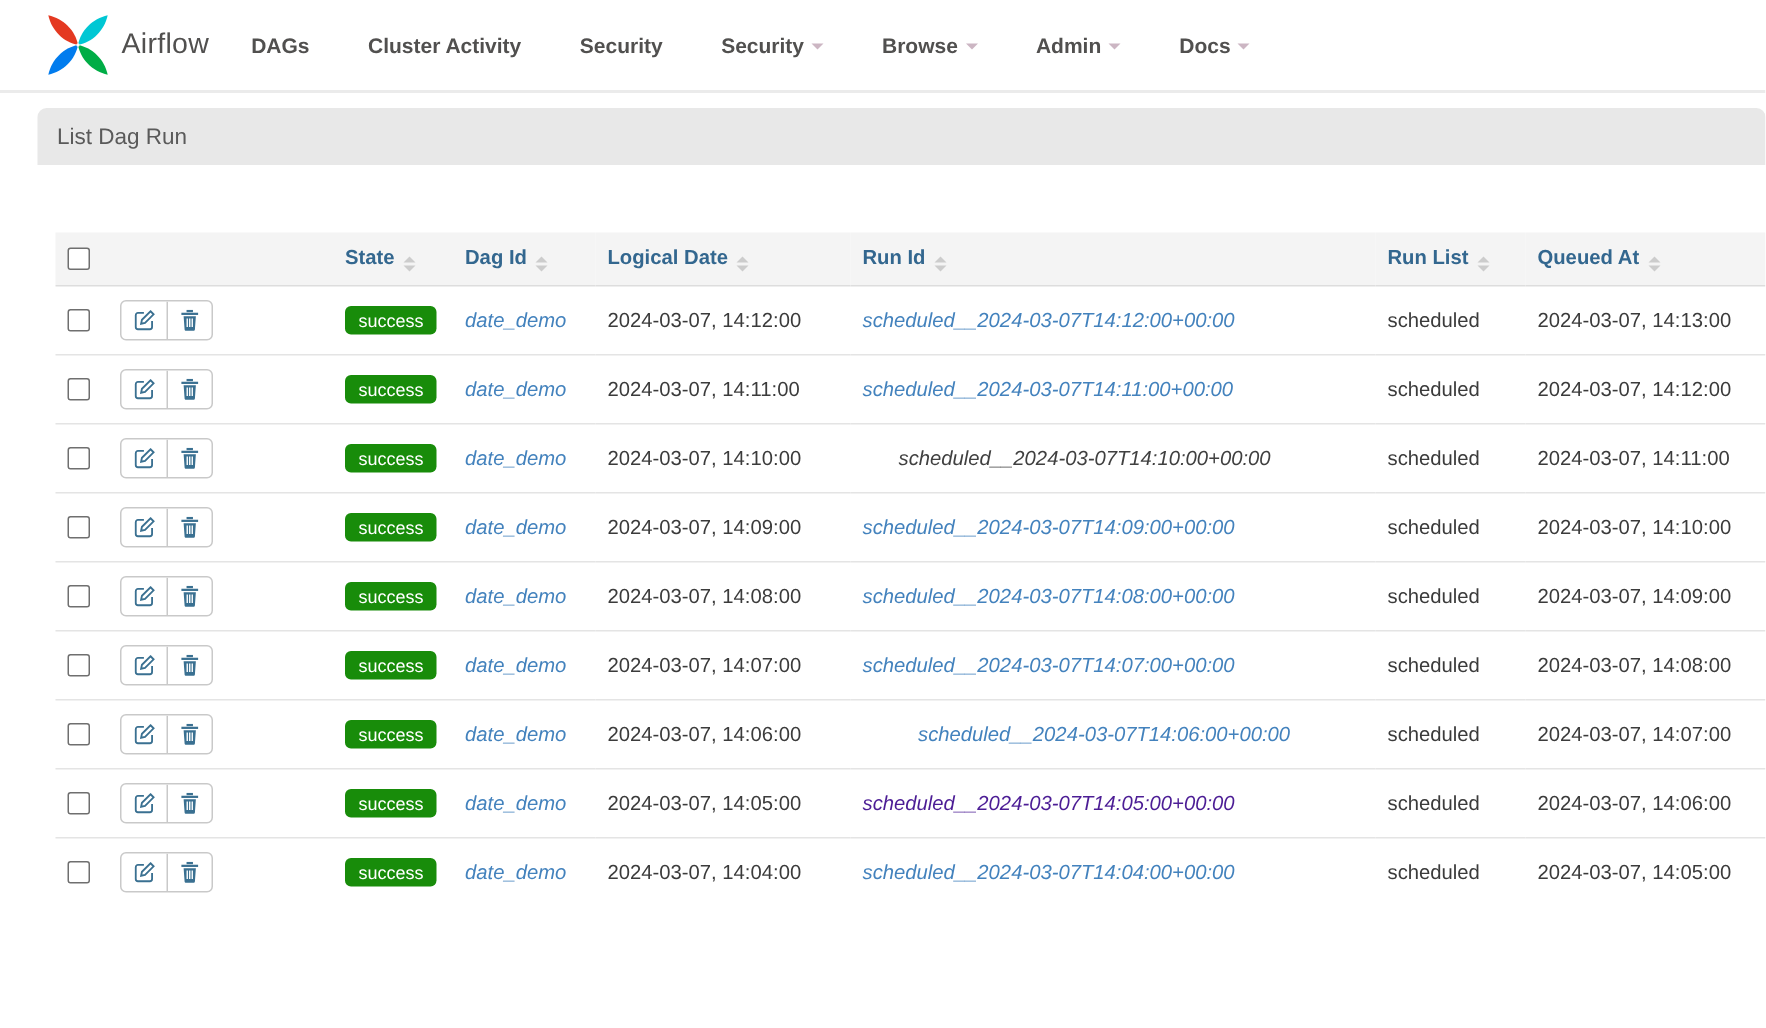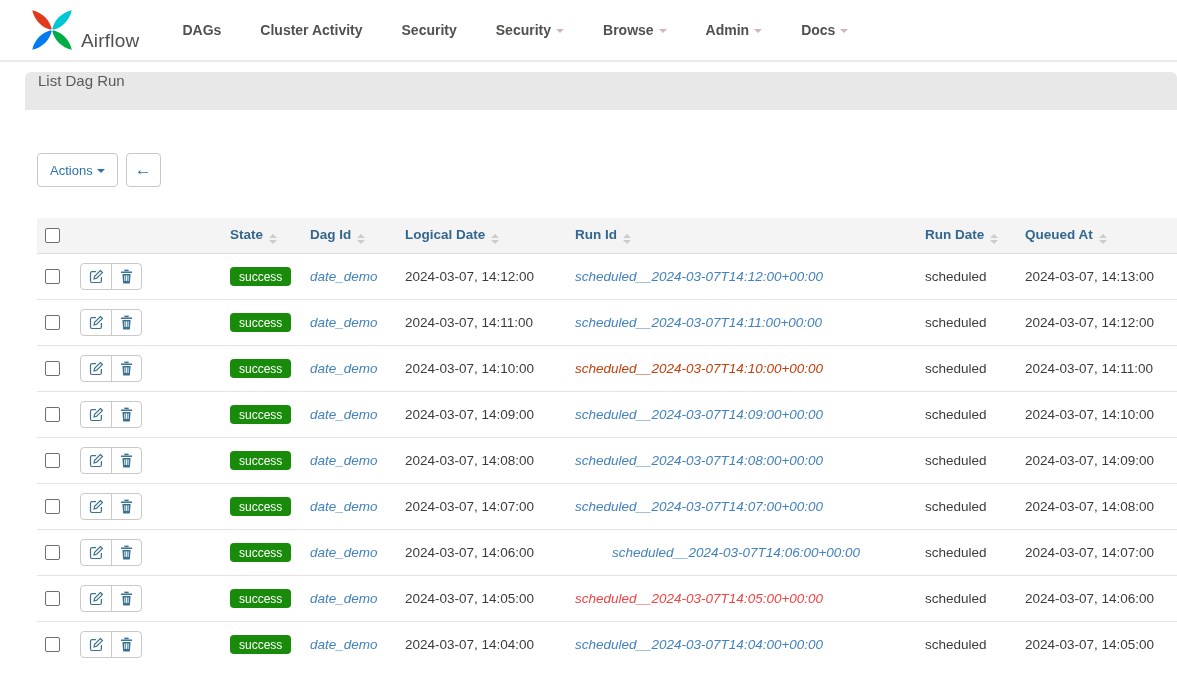--- a/index.html
+++ b/index.html
@@ -2,32 +2,32 @@
 <html><head>
 <meta charset="utf-8">
 <style>
   * { margin:0; padding:0; box-sizing:border-box; }
   html,body { width:1177px; height:685px; overflow:hidden; background:#fff;
               font-family:"Liberation Sans","DejaVu Sans",sans-serif; }
 
   
   .navbar { height:62px; background:#fff; border-bottom:2px solid #ebebeb;
             display:flex; align-items:center; padding:0 30px; }
-  .brand { display:flex; align-items:flex-end; cursor:pointer; }
+  .brand { display:flex; align-items:center; cursor:pointer; }
   .brand-name { font-size:19px; color:#51504f; margin-left:7px; letter-spacing:.2px; }
-  .nav-items { display:flex; align-items:flex-end; margin-left:43px; gap:39px; list-style:none; }
+  .nav-items { display:flex; align-items:flex-end; margin-left:28px; gap:39px; list-style:none; }
   .nav-item { font-size:14px; font-weight:700; color:#51504f; cursor:pointer;
               display:flex; align-items:center; white-space:nowrap; }
   .nav-caret { width:0; height:0; border-left:4px solid transparent; border-right:4px solid transparent;
                border-top:4px solid #ccb6c3; margin-left:5px; margin-top:2px; }
 
   
   .panel { margin:10px 0 0 25px; width:1152px; }
   .panel-heading { background:#e8e8e8; border-radius:6px 6px 0 0; height:38px;
-                   display:flex; padding:0 13px;
+                   display:flex; align-items:center; padding:0 13px;
                    font-size:15px; color:#5a5a5a; }
   .panel-body { background:#fff; padding:14px 12px 0 12px; overflow:hidden; }
 
   
   .search-bar { border:1px solid #dcdcdc; background:#f4f4f4; border-radius:5px;
                 height:40px; display:flex; align-items:center; padding:0 14px;
                 font-size:15px; color:#444; cursor:pointer; }
   .search-caret { width:0; height:0; border-left:4px solid transparent; border-right:4px solid transparent;
                   border-top:4px solid #444; margin-left:6px; margin-top:3px; }
 
@@ -119,29 +119,20 @@
   </ul>
 </div>
 
 <div class="panel">
   <div class="panel-heading">
     <span>List Dag Run</span>
   </div>
   <div class="panel-body">
 
 
-    <div class="toolbar">
-      <div class="btn">
-        <span>Actions</span>
-        <i class="btn-caret"></i>
-      </div>
-      <div class="btn btn-back">
-        <span>←</span>
-      </div>
-    </div>
 
     <table>
       <colgroup>
         <col class="c-check">
           <col class="c-actions">
           <col class="c-state">
           <col class="c-dagid">
         <col class="c-logical">
           <col class="c-runid">
           <col class="c-runtype">
@@ -162,21 +153,21 @@
                 <i class="down"></i>
               </span></th>
           <th><span>Logical Date</span><span class="sort-icon">
                 <i class="up"></i>
                 <i class="down"></i>
               </span></th>
           <th><span>Run Id</span><span class="sort-icon">
                 <i class="up"></i>
                 <i class="down"></i>
               </span></th>
-          <th><span>Run Date</span><span class="sort-icon">
+          <th><span>Run List</span><span class="sort-icon">
                 <i class="up"></i>
                 <i class="down"></i>
               </span></th>
           <th><span>Queued At</span><span class="sort-icon">
                 <i class="up"></i>
                 <i class="down"></i>
               </span></th>
         </tr>
       </thead>
       <tbody>
@@ -258,21 +249,21 @@
             <rect x="4.7" y="0.6" width="4.6" height="1.6" fill="#3a7091"></rect>
             <path d="M2.6 5.2h8.8l-.7 9.4c0 .5-.5 1-1 1H4.3c-.5 0-1-.5-1-1z" fill="#3a7091"></path>
             <path d="M5.2 6.8v6M7 6.8v6M8.8 6.8v6" stroke="#fff" stroke-width="1"></path>
           </svg>
         </span>
       </span>
     </td>
     <td><span class="badge-success" style="background: rgb(24, 140, 10);">success</span></td>
     <td><a class="cell-link" style="color: rgb(67, 130, 189);">date_demo</a></td>
     <td><span>2024-03-07, 14:10:00</span></td>
-    <td><a class="cell-link" style="color: #c2410c;">scheduled__2024-03-07T14:10:00+00:00</a></td>
+    <td><a class="cell-link" style="color: #404040; margin-left: 24px;">scheduled__2024-03-07T14:10:00+00:00</a></td>
     <td><span>scheduled</span></td>
     <td><span>2024-03-07, 14:11:00</span></td>
   </tr>
 
   <tr>
     <td>
               <div class="checkbox"></div>
             </td>
     <td>
       <span class="row-actions">
@@ -408,21 +399,21 @@
             <rect x="4.7" y="0.6" width="4.6" height="1.6" fill="#3a7091"></rect>
             <path d="M2.6 5.2h8.8l-.7 9.4c0 .5-.5 1-1 1H4.3c-.5 0-1-.5-1-1z" fill="#3a7091"></path>
             <path d="M5.2 6.8v6M7 6.8v6M8.8 6.8v6" stroke="#fff" stroke-width="1"></path>
           </svg>
         </span>
       </span>
     </td>
     <td><span class="badge-success" style="background: rgb(24, 140, 10);">success</span></td>
     <td><a class="cell-link" style="color: rgb(67, 130, 189);">date_demo</a></td>
     <td><span>2024-03-07, 14:05:00</span></td>
-    <td><a class="cell-link" style="color: #ef4444; margin-top: 12px;">scheduled__2024-03-07T14:05:00+00:00</a></td>
+    <td><a class="cell-link" style="color: #4c1d95; margin-top: 12px;">scheduled__2024-03-07T14:05:00+00:00</a></td>
     <td><span>scheduled</span></td>
     <td><span>2024-03-07, 14:06:00</span></td>
   </tr>
 
   <tr>
     <td>
               <div class="checkbox"></div>
             </td>
     <td>
       <span class="row-actions">

